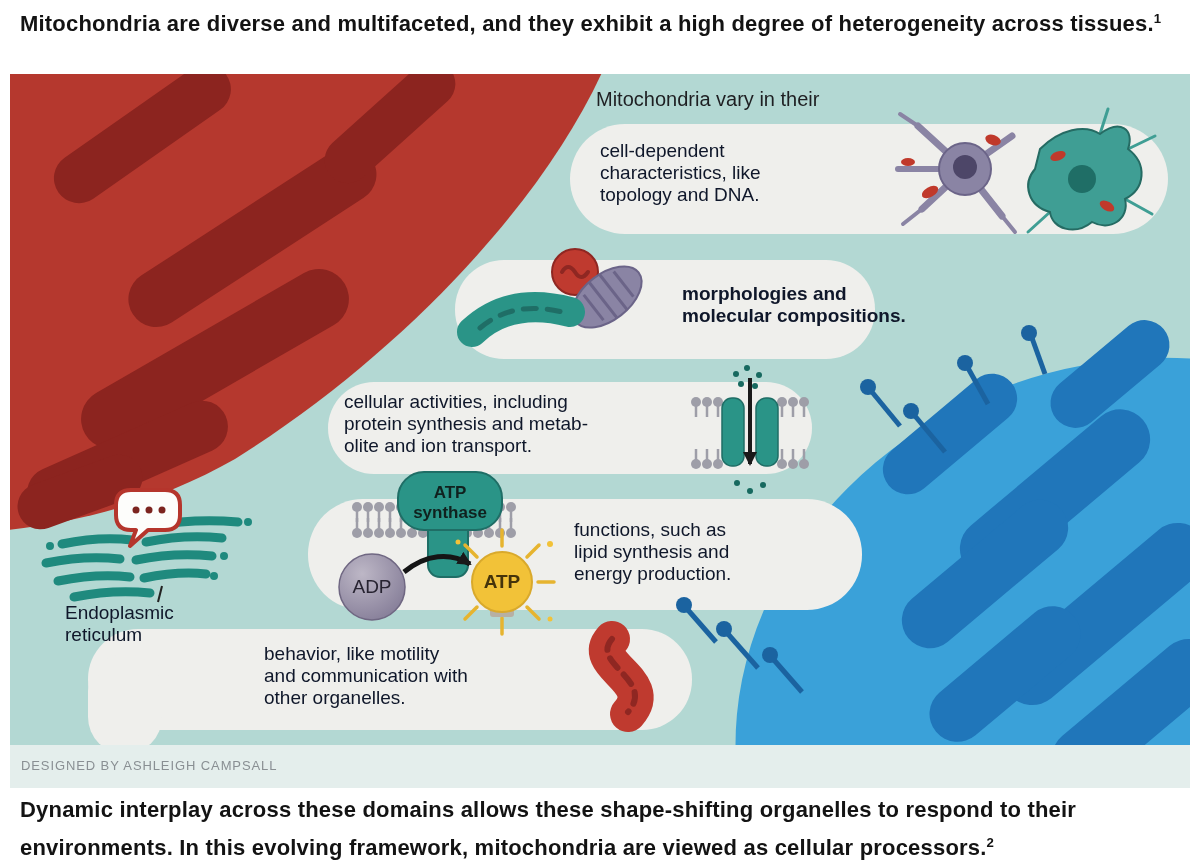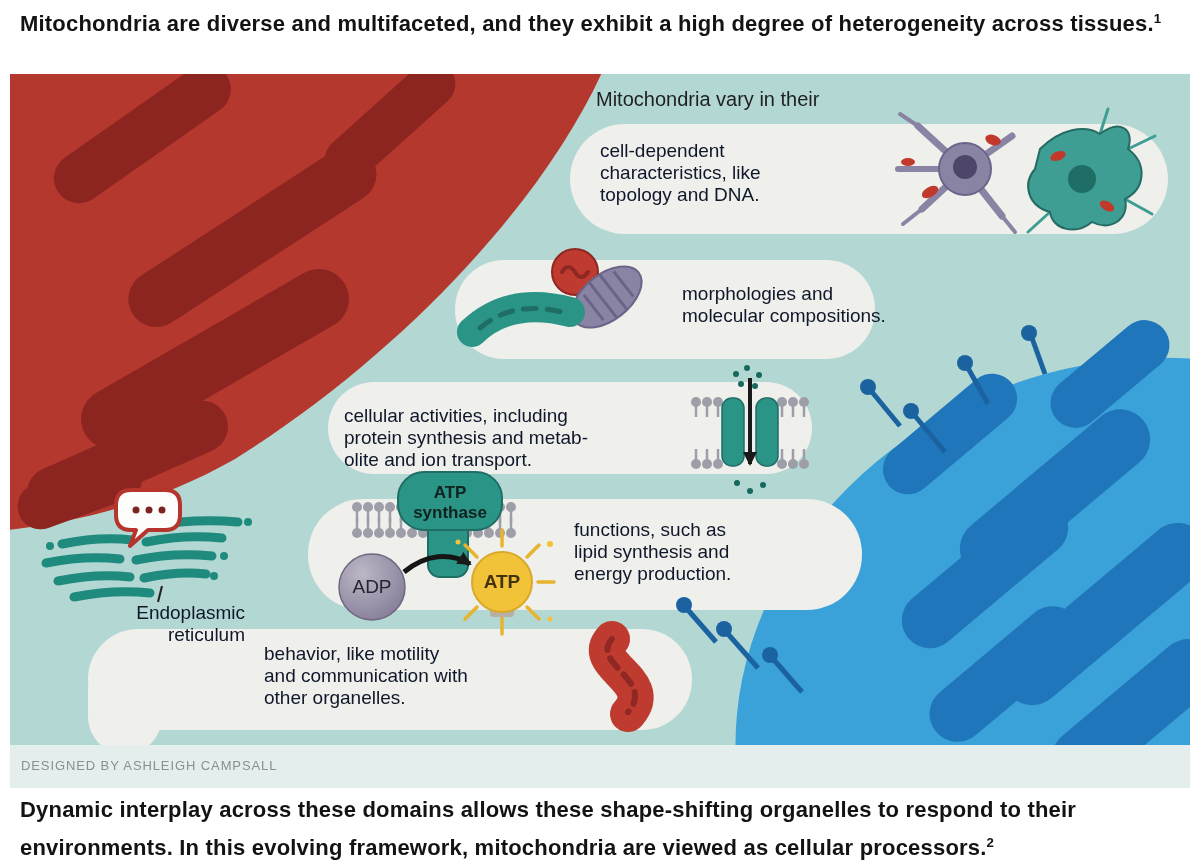--- a/index.html
+++ b/index.html
@@ -6,25 +6,25 @@
   html,body { width:1200px; height:864px; }
   body { position:relative; background:#ffffff; overflow:hidden; font-family:"Liberation Sans",sans-serif; }
   .serif { font-family:Liberation Sans, sans-serif; font-weight:700; font-size:22px; color:#131313; letter-spacing:0.2px; }
   .intro { position:absolute; left:20px; top:11px; white-space:nowrap; }
   sup { font-size:0.6em; vertical-align:super; }
   .panel { position:absolute; left:10px; top:62px; width:1180px; height:683px; background:#b3d8d3; overflow:hidden;margin-top:12px; }
   .panel svg { position:absolute; left:0; top:0; }
   .ig-header { position:absolute; left:586px; top:14px; font-size:20px; color:#1e1f22; }
   .igtext { position:absolute; font-size:19px; line-height:22px; color:#0f172a; white-space:pre-line; }
   .i1 { left:590px; top:66px; }
-  .i2 { left:672px; top:209px; }
-  .i3 { left:334px; top:331px; }
+  .i2 { left:672px; top:209px;font-weight:bold; }
+  .i3 { left:334px; top:317px; }
   .i4 { left:564px; top:445px; }
   .i5 { left:254px; top:569px; }
-  .er-label { left:55px; top:528px; width:180px; text-align:right; }
+  .er-label { left:55px; top:528px; width:180px; text-align:left; }
   .syn-label { left:392px; top:409px; width:96px; text-align:center; font-size:17px; line-height:20px; font-weight:700; color:#10211e; }
   .adp-label { left:334px; top:502px; width:56px; text-align:center; font-weight:400; color:#272331; }
   .atp-label { left:464px; top:497px; width:56px; text-align:center; font-weight:700; color:#45340b; }
   .credit-strip { position:absolute; left:10px; top:745px; width:1180px; height:43px; background:#e4eeec; }
   .credit { position:absolute; left:21px; top:758px; font-size:13px; letter-spacing:0.9px; color:#898f93; }
   .bottom { position:absolute; left:20px; top:793px; line-height:33px; white-space:pre-line; }
 </style>
 </head>
 <body>
 

